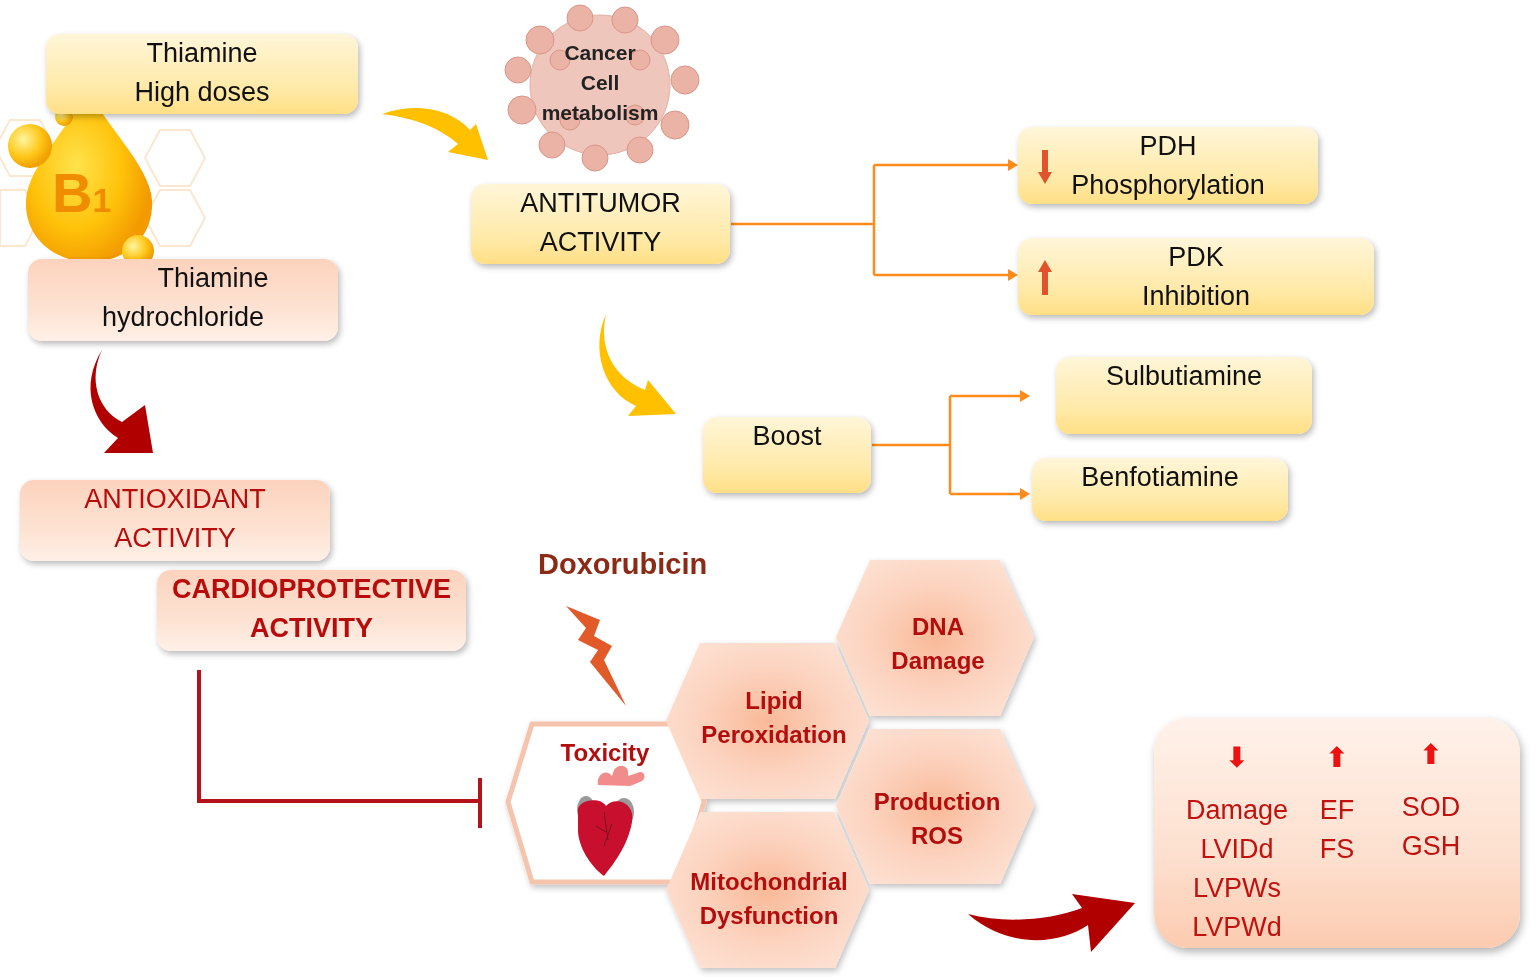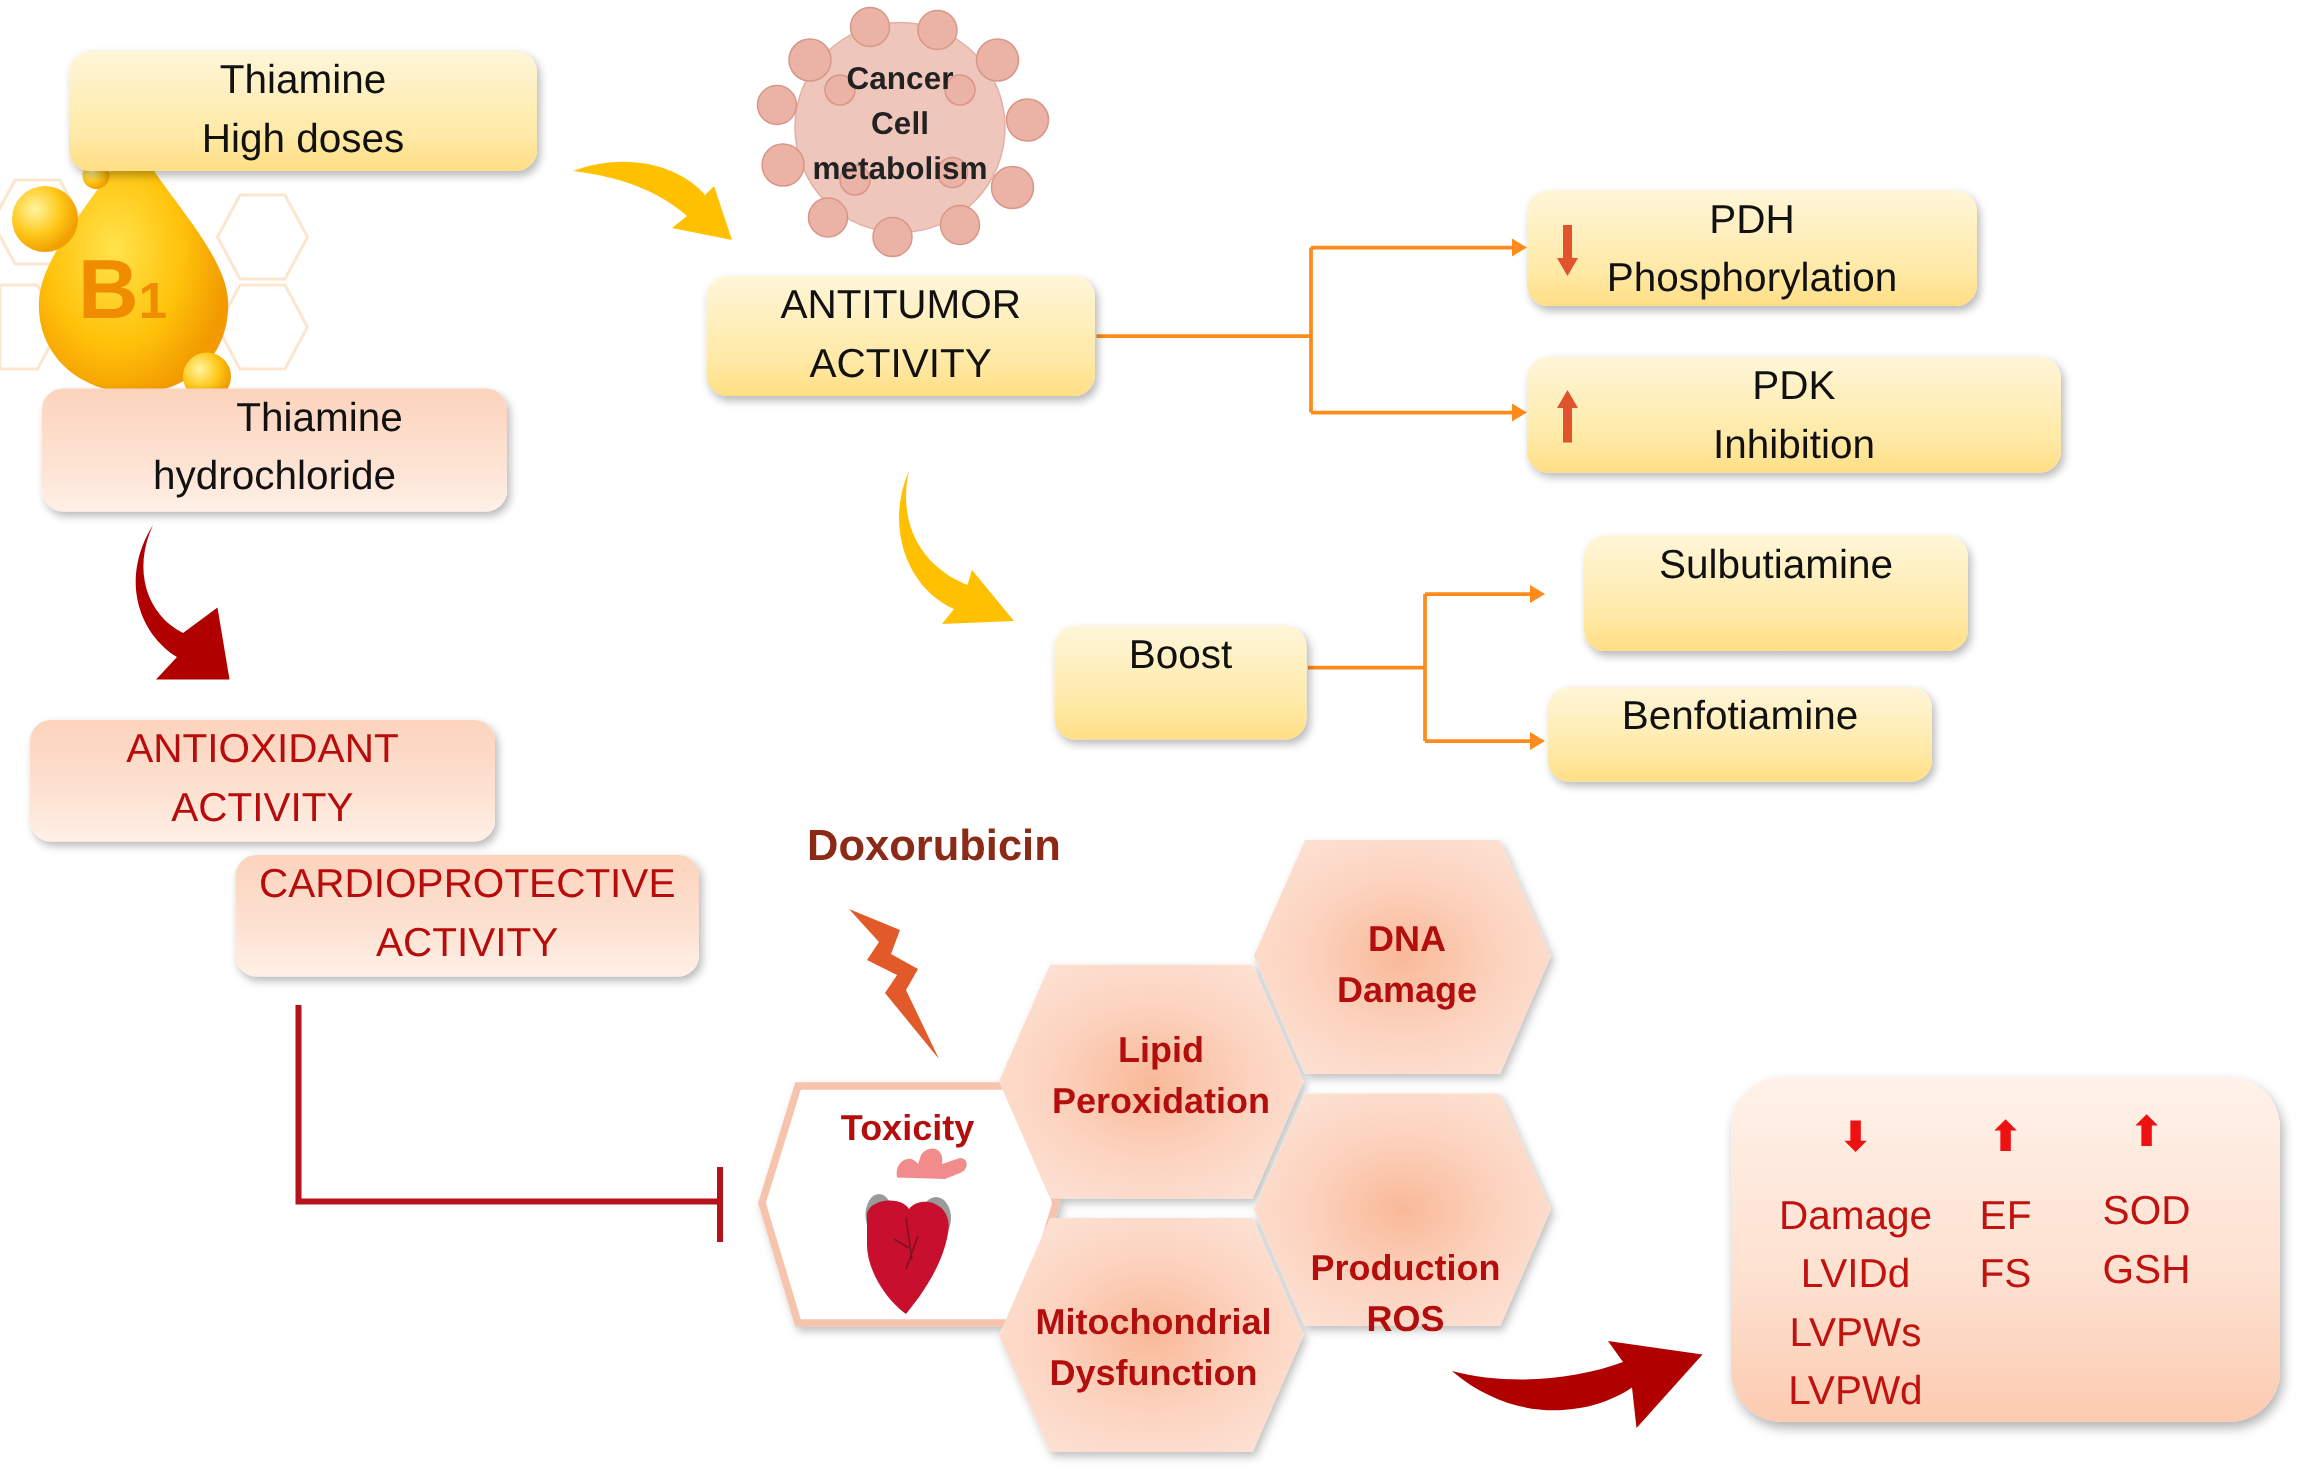--- a/index.html
+++ b/index.html
@@ -180,37 +180,37 @@
 
 <div class="box yellow" style="left:1032px;top:458px;width:256px;height:63px;">
   <span class="line">Benfotiamine</span>
 </div>
 
 <div class="box peach red-text" style="left:20px;top:480px;width:310px;height:81px;">
   <span class="line">ANTIOXIDANT</span>
   <span class="line">ACTIVITY</span>
 </div>
 
-<div class="box peach red-text" style="left:157px;top:570px;width:309px;height:81px;">
+<div class="box peach red-text" style="left:157px;top:570px;width:309px;height:81px;font-weight:bold;">
   <span class="line">CARDIOPROTECTIVE</span>
   <span class="line">ACTIVITY</span>
 </div>
 
 <div class="doxo">Doxorubicin</div>
 
 <div class="hex-label" style="left:605px;top:753px;">Toxicity</div>
 <div class="hex-label" style="left:774px;top:718px;">
   <span class="line">Lipid</span>
   <span class="line">Peroxidation</span>
 </div>
 <div class="hex-label" style="left:938px;top:644px;">
   <span class="line">DNA</span>
   <span class="line">Damage</span>
 </div>
-<div class="hex-label" style="left:937px;top:819px;margin-top:44px;">
+<div class="hex-label" style="left:937px;top:819px;">
   <span class="line">Production</span>
   <span class="line">ROS</span>
 </div>
 <div class="hex-label" style="left:769px;top:899px;">
   <span class="line">Mitochondrial</span>
   <span class="line">Dysfunction</span>
 </div>
 
 <div class="result-box"></div>
 <div class="rcol" style="left:1237px;top:743px;">

